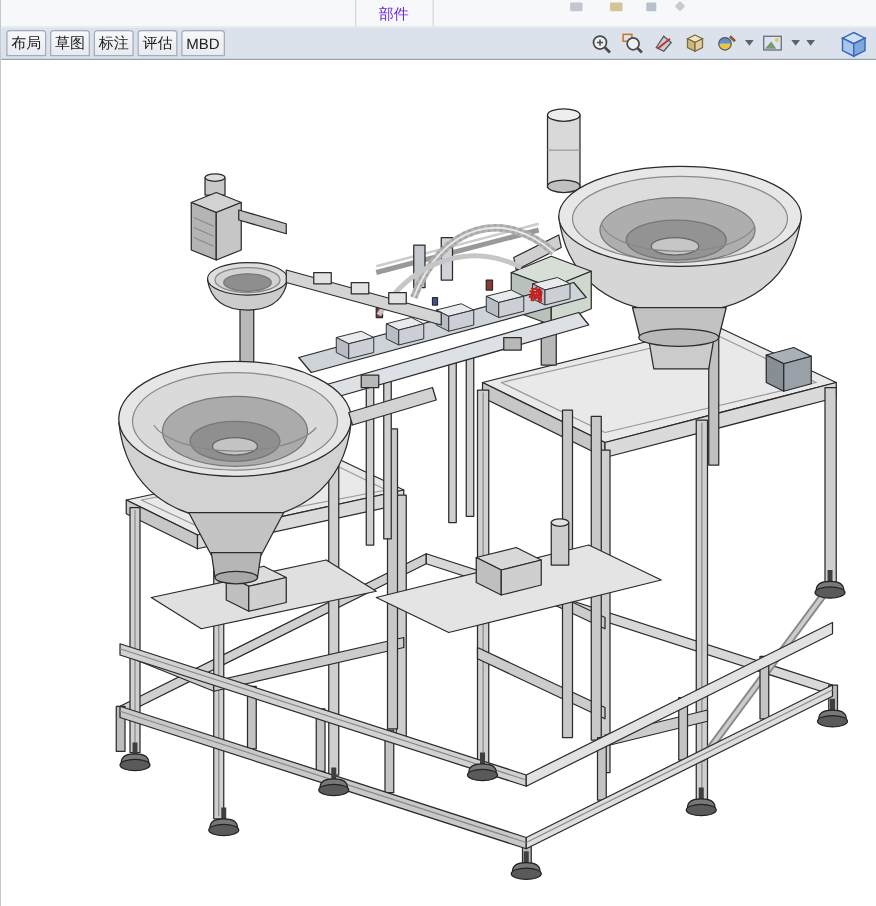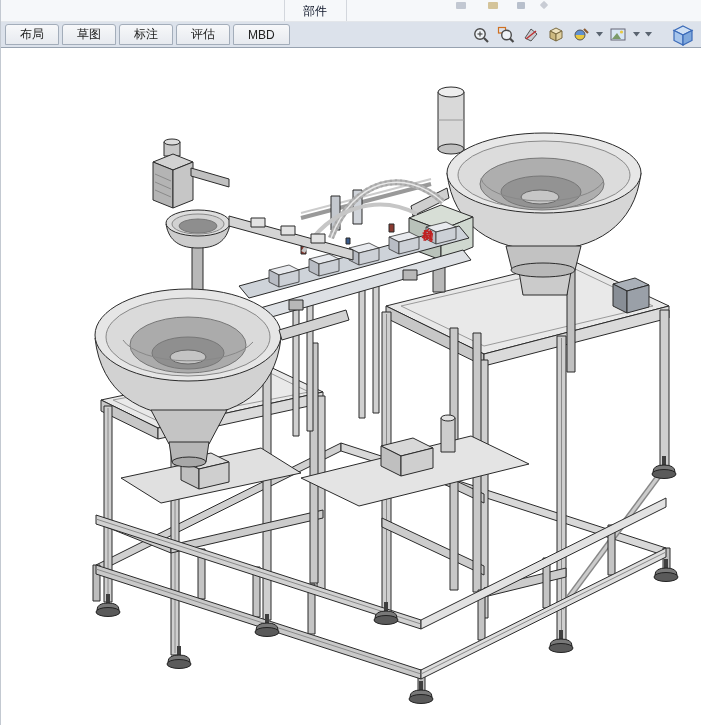--- a/index.html
+++ b/index.html
@@ -6,27 +6,27 @@
   html,body { width:701px; height:725px; overflow:hidden; background:#fff;
     font-family:"Liberation Sans","DejaVu Sans",sans-serif; }
   .app { width:701px; height:725px; display:flex; flex-direction:column;
     border-left:1px solid #c3c9d1; }
 
   
   .ribbon-strip { position:relative; height:22px; background:#f6f8fa;
     border-bottom:1px solid #e3e6ea; flex:0 0 auto; }
   .ribbon-sep { position:absolute; top:0; bottom:0; width:1px; background:#d3d7dd; }
   .ribbon-group-label { position:absolute; top:3px; left:288px; width:52px;
-    text-align:center; font-size:12px; color:#0f172a; }
+    text-align:center; font-size:12px; color:#6d28d9; }
   .frag { position:absolute; top:2px; border-radius:1px; }
 
   
   .tab-bar { height:26px; background:#dce2eb; border-bottom:1px solid #97a2b0;
     display:flex; align-items:center; padding:0 4px; gap:3px; flex:0 0 auto; }
-  .tab { height:21px; padding:0 14px; font-size:12px; color:#222;
+  .tab { height:21px; padding:0 3px; font-size:12px; color:#222;
     background:linear-gradient(#f7f8fa,#e7eaef); border:1px solid #a3adba;
     border-radius:3px 3px 0 0; cursor:default; white-space:nowrap;
     font-family:inherit; }
   .hud { margin-left:auto; display:flex; align-items:center; gap:5px; }
   .hud-btn { width:20px; height:20px; display:flex; align-items:center;
     justify-content:center; background:transparent; border:none; padding:0; }
   .caret { width:7px; height:20px; display:flex; align-items:center; justify-content:center; }
   .corner-cube { margin-left:14px; margin-right:2px; width:24px; height:24px;
     display:flex; align-items:center; justify-content:center; }
 

